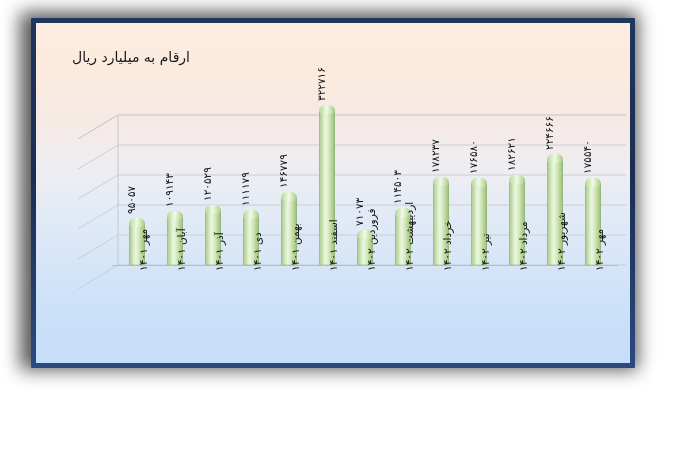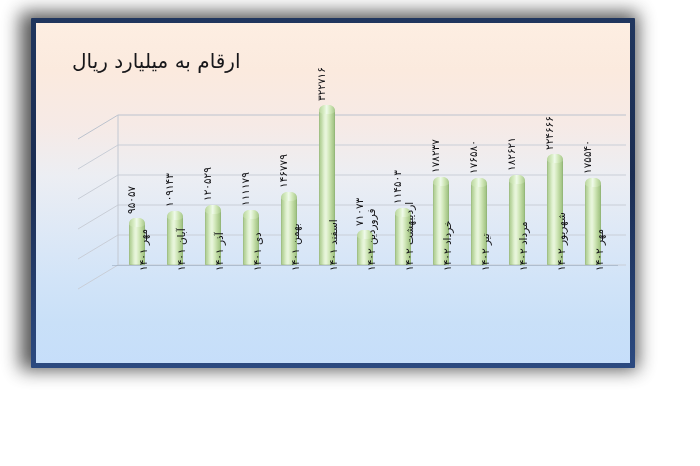--- a/index.html
+++ b/index.html
@@ -57,21 +57,21 @@
         #c6defa 100%);
     overflow: hidden;
   }
 
   
   #chart-title {
     position: absolute;
     left: 36px;
     top: 26px;
     font-family: "DejaVu Sans", sans-serif;
-    font-size: 20px;
+    font-size: 14px;
     color: #17171a;
     direction: rtl;
     white-space: nowrap;
     letter-spacing: 0px;
   }
 
   
   #wall-layer {
     position: absolute;
     left: 0; top: 0;

